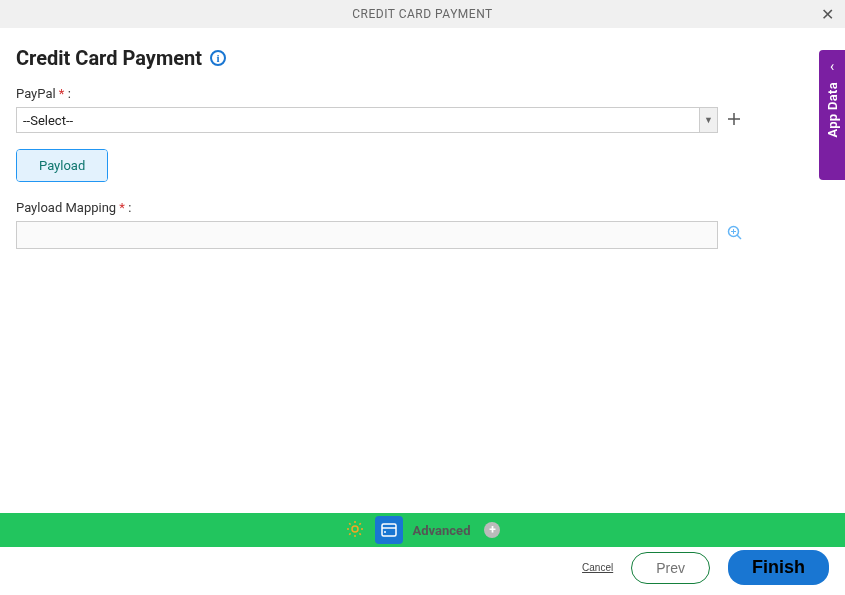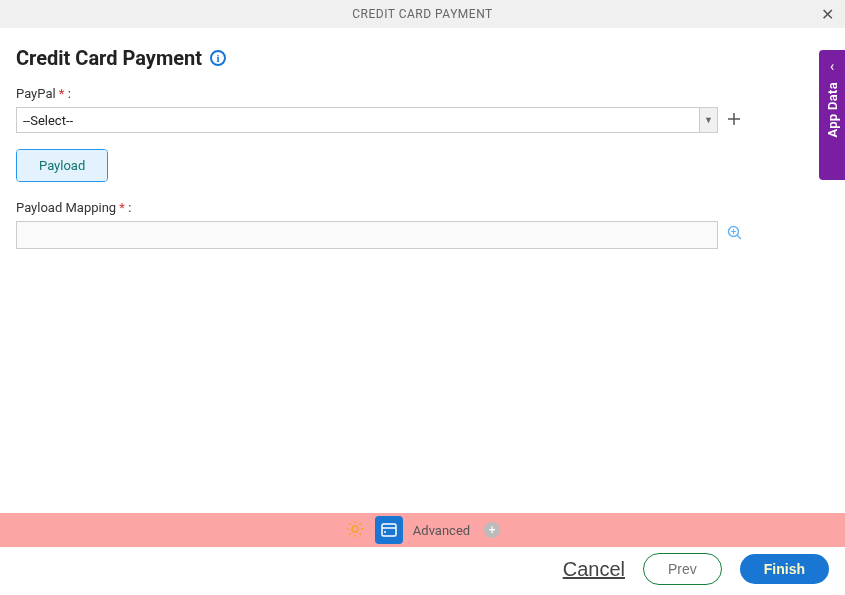--- a/index.html
+++ b/index.html
@@ -140,27 +140,28 @@
     .zoom-icon {
       color: #64b5f6;
       cursor: pointer;
     }
     .footer-strip {
       position: absolute;
       left: 0;
       right: 0;
       bottom: 48px;
       height: 34px;
-      background: #fca5a5;
+      background: #22c55e;
       display: flex;
       align-items: center;
       justify-content: center;
       gap: 10px;
       font-size: 13px;
       color: #555;
+      font-weight: bold;
     }
     .gear-icon { color: #f5a623; cursor: pointer; }
     .doc-icon-box {
       width: 28px;
       height: 28px;
       background: #1976d2;
       border-radius: 4px;
       display: flex;
       align-items: center;
       justify-content: center;
@@ -183,42 +184,42 @@
     .footer-buttons {
       position: absolute;
       right: 16px;
       bottom: 10px;
       display: flex;
       align-items: center;
       gap: 18px;
     }
     .btn-cancel {
       color: #444;
-      font-size: 20px;
+      font-size: 10px;
       cursor: pointer;
       background: none;
       border: none;
       text-decoration: underline;
     }
     .btn-outline {
       border: 1px solid #15803d;
       color: #737373;
       background: #fff;
       border-radius: 16px;
       padding: 7px 24px;
       font-size: 14px;
       cursor: pointer;
     }
     .btn-primary {
       border: none;
       background: #1976d2;
-      color: #fef9c3;
+      color: #000000;
       border-radius: 16px;
       padding: 7px 24px;
-      font-size: 14px;
+      font-size: 18px;
       font-weight: 600;
       cursor: pointer;
     }
     .side-handle {
       position: absolute;
       right: 0;
       top: 50px;
       width: 26px;
       height: 130px;
       background: #7b1fa2;

